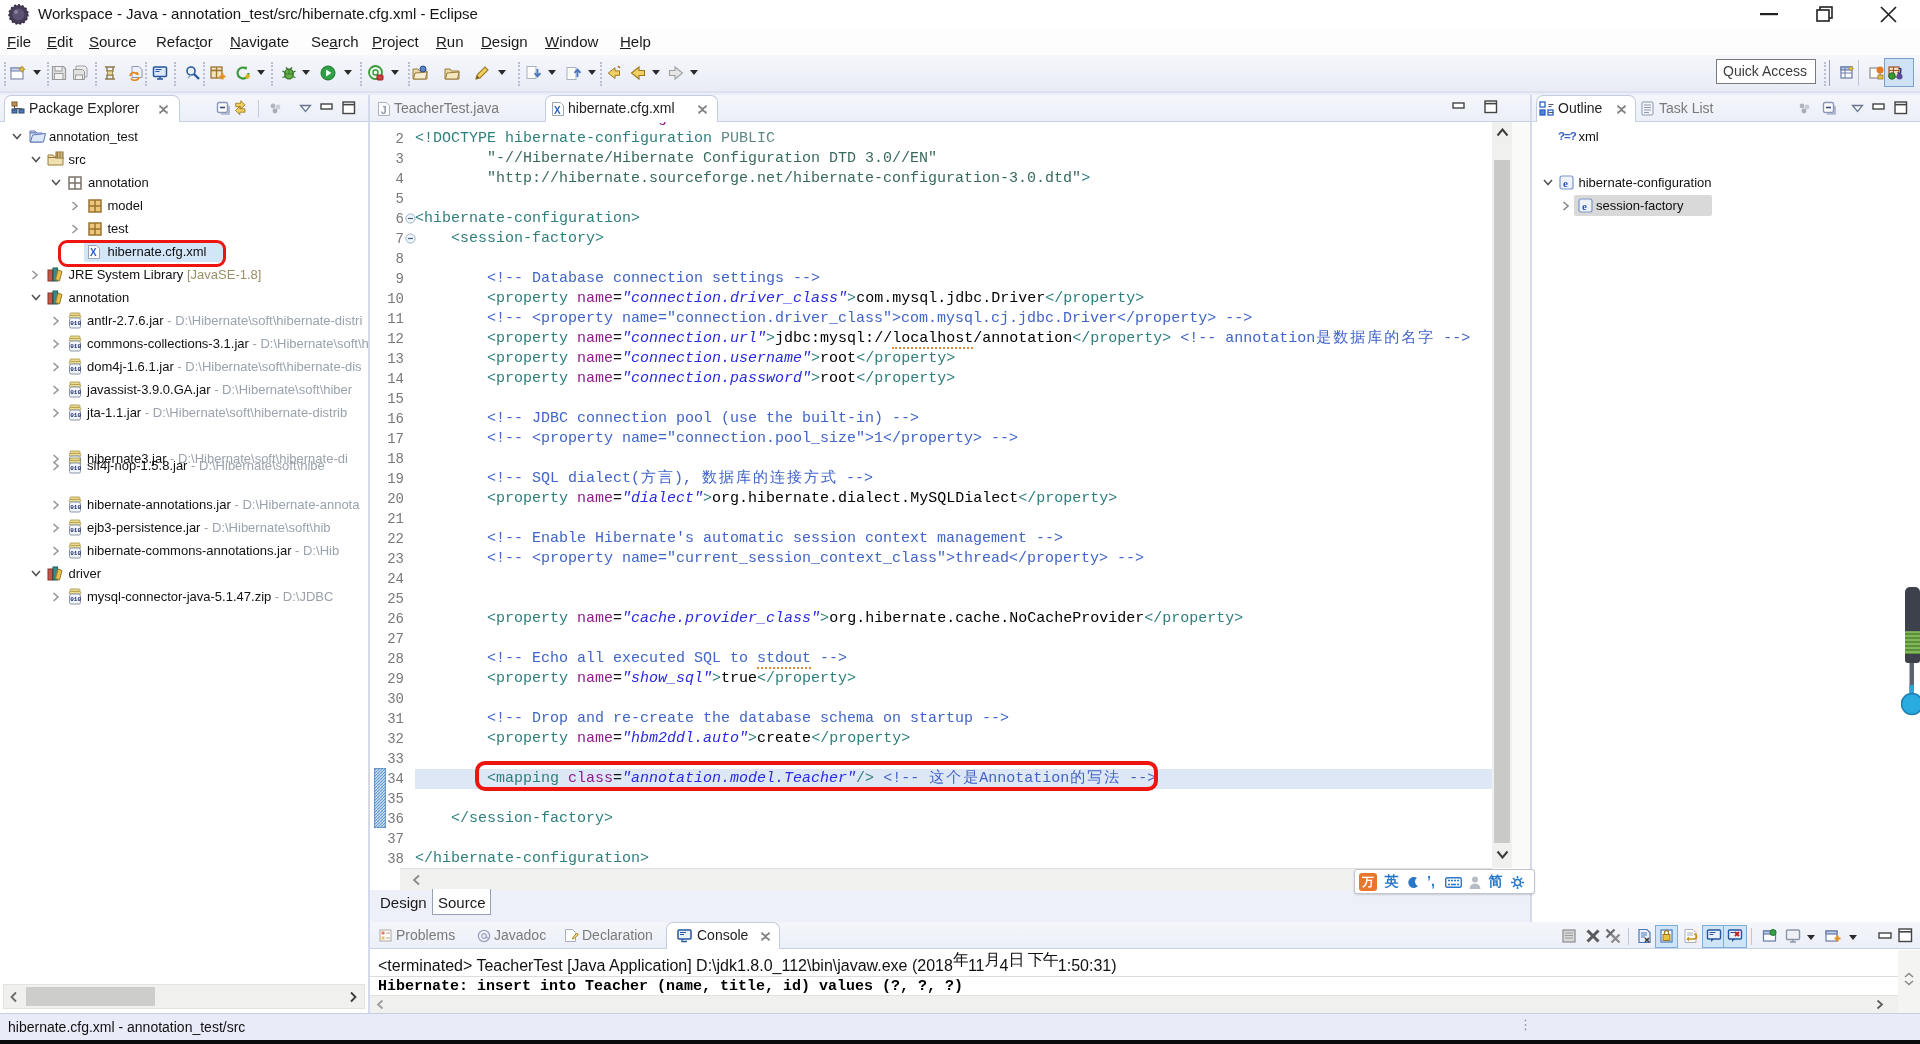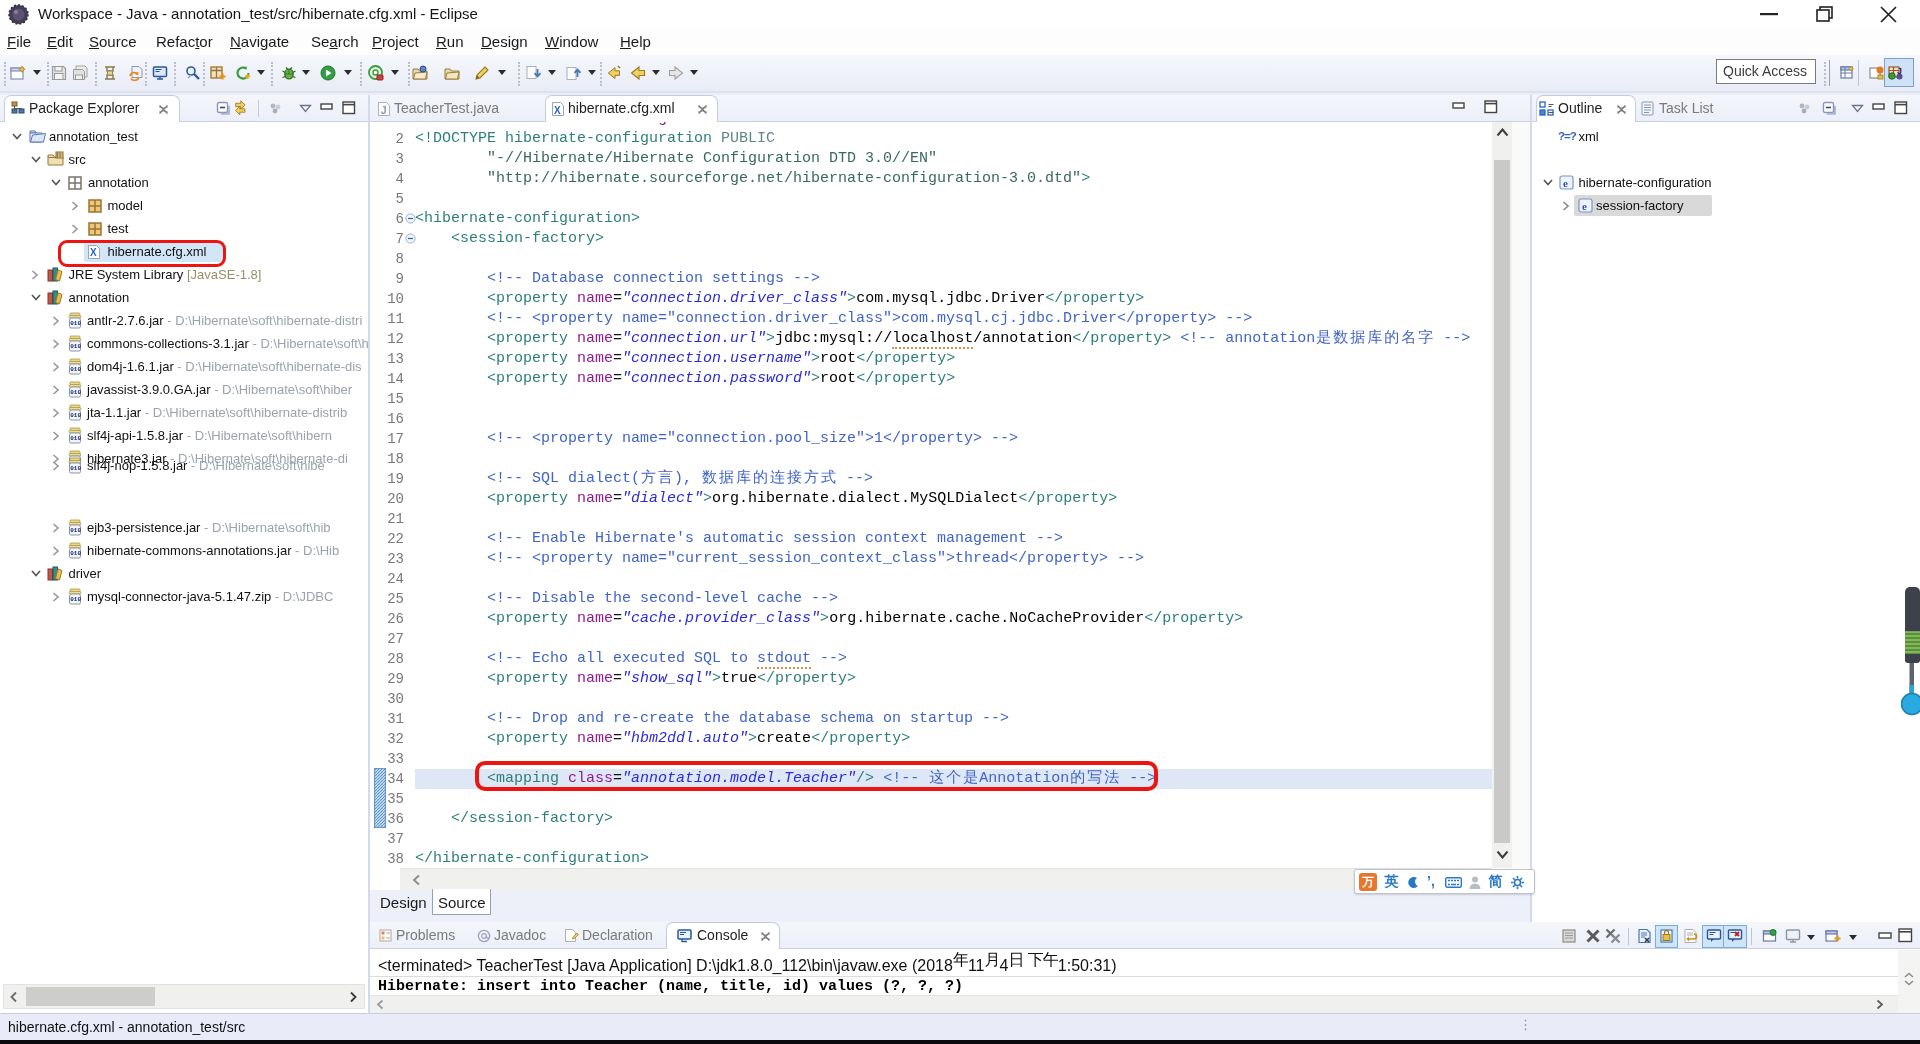--- a/index.html
+++ b/index.html
@@ -412,32 +412,20 @@
           <path d="M1.5 1 L6 5 L1.5 9" stroke="#999" stroke-width="1.6" fill="none"></path>
         </svg>
         <svg class="abs" style="left:68px;top:3px" width="14" height="17" viewBox="0 0 14 17">
           <rect x="2" y="1" width="10" height="3" rx="1" fill="#ead98e" stroke="#a89440" stroke-width=".8"></rect>
           <rect x="1.2" y="3.6" width="11.6" height="2.4" rx="1" fill="#f0e2a0" stroke="#a89440" stroke-width=".8"></rect>
           <path d="M2.5 6 h9 l1 2 v6.5 a1.5 1.5 0 0 1 -1.5 1.5 h-8 a1.5 1.5 0 0 1 -1.5 -1.5 V8 z" fill="#f2f5fa" stroke="#8a97a8"></path>
           <text x="2.2" y="12.5" font-size="6" font-weight="bold" fill="#1a2a6a" font-family="Liberation Mono">010</text>
         </svg>
         <span class="abs" style="left:87px">jta-1.1.jar<span class="tdec"> - D:\Hibernate\soft\hibernate-distrib</span></span>
       </div>
-  <div class="trow" style="left:0;top:302px;width:600px">
-        <svg class="abs" style="left:52px;top:7px" width="7" height="10" viewBox="0 0 7 10">
-          <path d="M1.5 1 L6 5 L1.5 9" stroke="#999" stroke-width="1.6" fill="none"></path>
-        </svg>
-        <svg class="abs" style="left:68px;top:3px" width="14" height="17" viewBox="0 0 14 17">
-          <rect x="2" y="1" width="10" height="3" rx="1" fill="#ead98e" stroke="#a89440" stroke-width=".8"></rect>
-          <rect x="1.2" y="3.6" width="11.6" height="2.4" rx="1" fill="#f0e2a0" stroke="#a89440" stroke-width=".8"></rect>
-          <path d="M2.5 6 h9 l1 2 v6.5 a1.5 1.5 0 0 1 -1.5 1.5 h-8 a1.5 1.5 0 0 1 -1.5 -1.5 V8 z" fill="#f2f5fa" stroke="#8a97a8"></path>
-          <text x="2.2" y="12.5" font-size="6" font-weight="bold" fill="#1a2a6a" font-family="Liberation Mono">010</text>
-        </svg>
-        <span class="abs" style="left:87px">slf4j-api-1.5.8.jar<span class="tdec"> - D:\Hibernate\soft\hibern</span></span>
-      </div>
   <div class="trow" style="left:0;top:325px;width:600px">
         <svg class="abs" style="left:52px;top:7px" width="7" height="10" viewBox="0 0 7 10">
           <path d="M1.5 1 L6 5 L1.5 9" stroke="#999" stroke-width="1.6" fill="none"></path>
         </svg>
         <svg class="abs" style="left:68px;top:3px" width="14" height="17" viewBox="0 0 14 17">
           <rect x="2" y="1" width="10" height="3" rx="1" fill="#ead98e" stroke="#a89440" stroke-width=".8"></rect>
           <rect x="1.2" y="3.6" width="11.6" height="2.4" rx="1" fill="#f0e2a0" stroke="#a89440" stroke-width=".8"></rect>
           <path d="M2.5 6 h9 l1 2 v6.5 a1.5 1.5 0 0 1 -1.5 1.5 h-8 a1.5 1.5 0 0 1 -1.5 -1.5 V8 z" fill="#f2f5fa" stroke="#8a97a8"></path>
           <text x="2.2" y="12.5" font-size="6" font-weight="bold" fill="#1a2a6a" font-family="Liberation Mono">010</text>
         </svg>
@@ -447,20 +435,32 @@
         <svg class="abs" style="left:52px;top:7px" width="7" height="10" viewBox="0 0 7 10">
           <path d="M1.5 1 L6 5 L1.5 9" stroke="#999" stroke-width="1.6" fill="none"></path>
         </svg>
         <svg class="abs" style="left:68px;top:3px" width="14" height="17" viewBox="0 0 14 17">
           <rect x="2" y="1" width="10" height="3" rx="1" fill="#ead98e" stroke="#a89440" stroke-width=".8"></rect>
           <rect x="1.2" y="3.6" width="11.6" height="2.4" rx="1" fill="#f0e2a0" stroke="#a89440" stroke-width=".8"></rect>
           <path d="M2.5 6 h9 l1 2 v6.5 a1.5 1.5 0 0 1 -1.5 1.5 h-8 a1.5 1.5 0 0 1 -1.5 -1.5 V8 z" fill="#f2f5fa" stroke="#8a97a8"></path>
           <text x="2.2" y="12.5" font-size="6" font-weight="bold" fill="#1a2a6a" font-family="Liberation Mono">010</text>
         </svg>
         <span class="abs" style="left:87px">slf4j-nop-1.5.8.jar<span class="tdec"> - D:\Hibernate\soft\hibe</span></span>
+      </div>
+  <div class="trow" style="left:0;top:371px;width:600px">
+        <svg class="abs" style="left:52px;top:7px" width="7" height="10" viewBox="0 0 7 10">
+          <path d="M1.5 1 L6 5 L1.5 9" stroke="#999" stroke-width="1.6" fill="none"></path>
+        </svg>
+        <svg class="abs" style="left:68px;top:3px" width="14" height="17" viewBox="0 0 14 17">
+          <rect x="2" y="1" width="10" height="3" rx="1" fill="#ead98e" stroke="#a89440" stroke-width=".8"></rect>
+          <rect x="1.2" y="3.6" width="11.6" height="2.4" rx="1" fill="#f0e2a0" stroke="#a89440" stroke-width=".8"></rect>
+          <path d="M2.5 6 h9 l1 2 v6.5 a1.5 1.5 0 0 1 -1.5 1.5 h-8 a1.5 1.5 0 0 1 -1.5 -1.5 V8 z" fill="#f2f5fa" stroke="#8a97a8"></path>
+          <text x="2.2" y="12.5" font-size="6" font-weight="bold" fill="#1a2a6a" font-family="Liberation Mono">010</text>
+        </svg>
+        <span class="abs" style="left:87px">hibernate-annotations.jar<span class="tdec"> - D:\Hibernate-annota</span></span>
       </div>
   <div class="trow" style="left:0;top:394px;width:600px">
         <svg class="abs" style="left:52px;top:7px" width="7" height="10" viewBox="0 0 7 10">
           <path d="M1.5 1 L6 5 L1.5 9" stroke="#999" stroke-width="1.6" fill="none"></path>
         </svg>
         <svg class="abs" style="left:68px;top:3px" width="14" height="17" viewBox="0 0 14 17">
           <rect x="2" y="1" width="10" height="3" rx="1" fill="#ead98e" stroke="#a89440" stroke-width=".8"></rect>
           <rect x="1.2" y="3.6" width="11.6" height="2.4" rx="1" fill="#f0e2a0" stroke="#a89440" stroke-width=".8"></rect>
           <path d="M2.5 6 h9 l1 2 v6.5 a1.5 1.5 0 0 1 -1.5 1.5 h-8 a1.5 1.5 0 0 1 -1.5 -1.5 V8 z" fill="#f2f5fa" stroke="#8a97a8"></path>
           <text x="2.2" y="12.5" font-size="6" font-weight="bold" fill="#1a2a6a" font-family="Liberation Mono">010</text>
@@ -603,26 +603,26 @@
   <div class="cl" style="top:26.5px">        <span class="v2">"-//Hibernate/Hibernate Configuration DTD 3.0//EN"</span></div>
   <div class="cl" style="top:46.5px">        <span class="v2">"http://hibernate.sourceforge.net/hibernate-configuration-3.0.dtd"</span><span class="t">&gt;</span></div>
   <div class="cl" style="top:86.5px"><span class="t">&lt;hibernate-configuration&gt;</span></div>
   <div class="cl" style="top:106.5px">    <span class="t">&lt;session-factory&gt;</span></div>
   <div class="cl" style="top:146.5px">        <span class="c">&lt;!-- Database connection settings --&gt;</span></div>
   <div class="cl" style="top:166.5px">        <span class="t">&lt;property </span><span class="a">name</span><span class="k">=</span><span class="v">"connection.driver_class"</span><span class="t">&gt;</span><span class="b">com.mysql.jdbc.Driver</span><span class="t">&lt;/property&gt;</span></div>
   <div class="cl" style="top:186.5px">        <span class="c">&lt;!-- &lt;property name="connection.driver_class"&gt;com.mysql.cj.jdbc.Driver&lt;/property&gt; --&gt;</span></div>
   <div class="cl" style="top:206.5px">        <span class="t">&lt;property </span><span class="a">name</span><span class="k">=</span><span class="v">"connection.url"</span><span class="t">&gt;</span><span class="b">jdbc:mysql://<span class="sq">localhost</span>/annotation</span><span class="t">&lt;/property&gt;</span> <span class="c">&lt;!-- annotation<i class="z">是</i><i class="z">数</i><i class="z">据</i><i class="z">库</i><i class="z">的</i><i class="z">名</i><i class="z">字</i> --&gt;</span></div>
   <div class="cl" style="top:226.5px">        <span class="t">&lt;property </span><span class="a">name</span><span class="k">=</span><span class="v">"connection.username"</span><span class="t">&gt;</span><span class="b">root</span><span class="t">&lt;/property&gt;</span></div>
   <div class="cl" style="top:246.5px">        <span class="t">&lt;property </span><span class="a">name</span><span class="k">=</span><span class="v">"connection.password"</span><span class="t">&gt;</span><span class="b">root</span><span class="t">&lt;/property&gt;</span></div>
+  <div class="cl" style="top:286.5px">        <span class="c">&lt;!-- JDBC connection pool (use the built-in) --&gt;</span></div>
   <div class="cl" style="top:306.5px">        <span class="c">&lt;!-- &lt;property name="connection.pool_size"&gt;1&lt;/property&gt; --&gt;</span></div>
   <div class="cl" style="top:346.5px">        <span class="c">&lt;!-- SQL dialect(<i class="z">方</i><i class="z">言</i>), <i class="z">数</i><i class="z">据</i><i class="z">库</i><i class="z">的</i><i class="z">连</i><i class="z">接</i><i class="z">方</i><i class="z">式</i> --&gt;</span></div>
   <div class="cl" style="top:366.5px">        <span class="t">&lt;property </span><span class="a">name</span><span class="k">=</span><span class="v">"dialect"</span><span class="t">&gt;</span><span class="b">org.hibernate.dialect.MySQLDialect</span><span class="t">&lt;/property&gt;</span></div>
   <div class="cl" style="top:406.5px">        <span class="c">&lt;!-- Enable Hibernate's automatic session context management --&gt;</span></div>
   <div class="cl" style="top:426.5px">        <span class="c">&lt;!-- &lt;property name="current_session_context_class"&gt;thread&lt;/property&gt; --&gt;</span></div>
-  <div class="cl" style="top:466.5px">        <span class="c">&lt;!-- Disable the second-level cache --&gt;</span></div>
   <div class="cl" style="top:486.5px">        <span class="t">&lt;property </span><span class="a">name</span><span class="k">=</span><span class="v">"cache.provider_class"</span><span class="t">&gt;</span><span class="b">org.hibernate.cache.NoCacheProvider</span><span class="t">&lt;/property&gt;</span></div>
   <div class="cl" style="top:526.5px">        <span class="c">&lt;!-- Echo all executed SQL to <span class="sq">stdout</span> --&gt;</span></div>
   <div class="cl" style="top:546.5px">        <span class="t">&lt;property </span><span class="a">name</span><span class="k">=</span><span class="v">"show_sql"</span><span class="t">&gt;</span><span class="b">true</span><span class="t">&lt;/property&gt;</span></div>
   <div class="cl" style="top:586.5px">        <span class="c">&lt;!-- Drop and re-create the database schema on startup --&gt;</span></div>
   <div class="cl" style="top:606.5px">        <span class="t">&lt;property </span><span class="a">name</span><span class="k">=</span><span class="v">"hbm2ddl.auto"</span><span class="t">&gt;</span><span class="b">create</span><span class="t">&lt;/property&gt;</span></div>
   <div class="cl" style="top:646.5px">        <span class="t">&lt;mapping </span><span class="a">class</span><span class="k">=</span><span class="v">"annotation.model.Teacher"</span><span class="t">/&gt;</span> <span class="c">&lt;!-- <i class="z">这</i><i class="z">个</i><i class="z">是</i>Annotation<i class="z">的</i><i class="z">写</i><i class="z">法</i> --&gt;</span></div>
   <div class="cl" style="top:686.5px">    <span class="t">&lt;/session-factory&gt;</span></div>
   <div class="cl" style="top:726.5px"><span class="t">&lt;/hibernate-configuration&gt;</span></div>
   <div class="abs" style="left:105px;top:639px;width:683px;height:30px;border:4px solid #ee1511;border-radius:10px"></div>
  </div>

